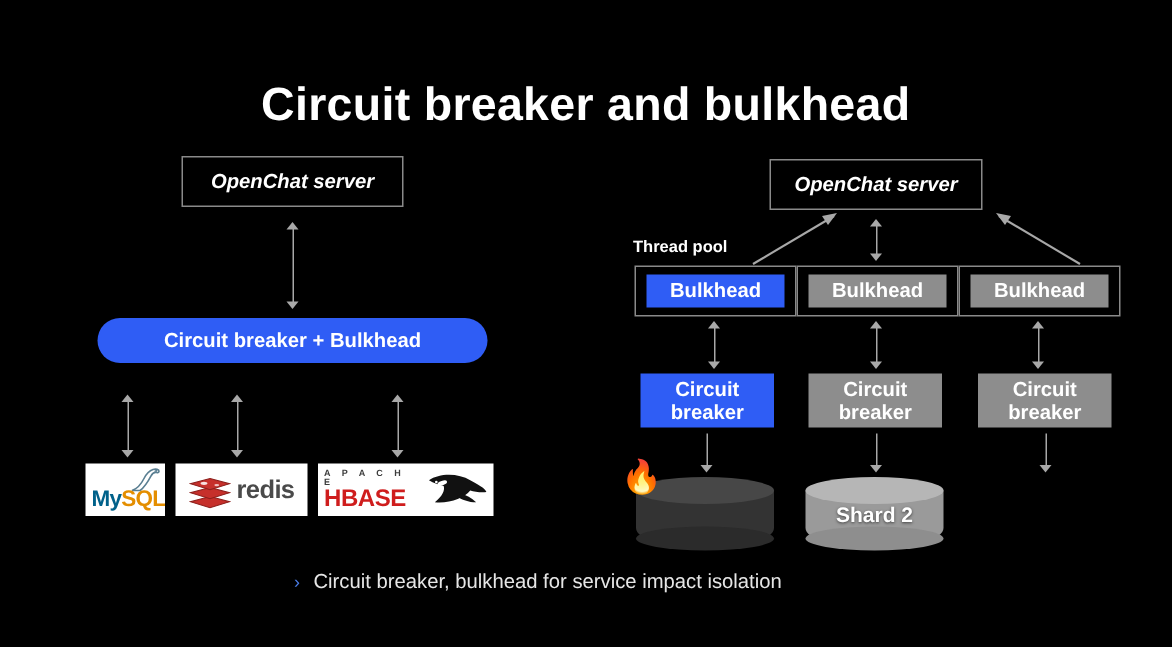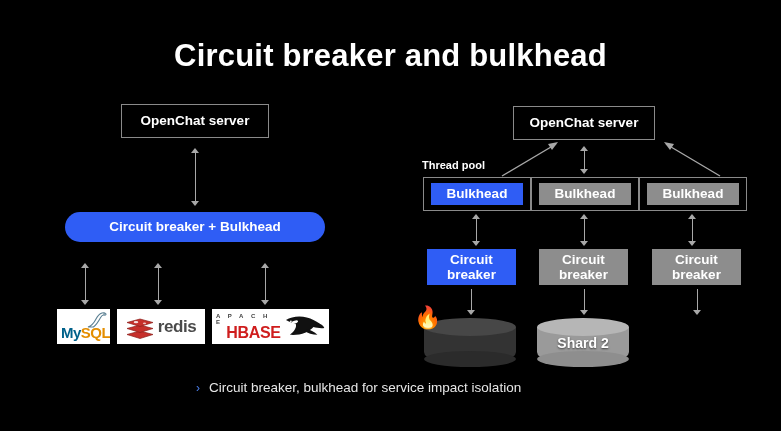--- a/index.html
+++ b/index.html
@@ -5,33 +5,33 @@
   html,body{margin:0;padding:0;background:#000;}
   body{
     width:781px;height:431px;position:relative;overflow:hidden;
     font-family:"Liberation Sans","DejaVu Sans",sans-serif;
     background:#000;color:#fff;
   }
   .slide{position:absolute;inset:0;background:#000;}
 
   
   .title{
-    position:absolute;left:0;right:0;top:38px;text-align:center;
+    position:absolute;left:0;right:0;top:52px;text-align:center;
     font-size:31px;font-weight:bold;color:#fff;letter-spacing:0.2px;
   }
 
   
   .box{
     position:absolute;box-sizing:border-box;
     display:flex;align-items:center;justify-content:center;
     text-align:center;line-height:1.12;
   }
   .box-outline{
     background:#000;border:1.5px solid #8a8a8a;color:#fff;
-    font-size:13.5px;font-weight:bold;
+    font-size:13.5px;font-weight:bold;font-style:italic;
   }
   .box-blue{background:#2f5df5;color:#fff;font-size:13.5px;font-weight:bold;}
   .box-gray{background:#8d8d8d;color:#fff;font-size:13.5px;font-weight:bold;}
 
   
   .tp-cell{
     position:absolute;box-sizing:border-box;
     background:#000;border:1.5px solid #8a8a8a;
   }
 
@@ -153,21 +153,21 @@
         </g>
         <ellipse cx="10" cy="8.2" rx="2.3" ry="1.1" fill="#ffffff" opacity=".85"></ellipse>
         <ellipse cx="18.5" cy="9.4" rx="1.6" ry=".8" fill="#ffffff" opacity=".7"></ellipse>
       </svg>
       <span class="redis-txt">redis</span>
     </div>
   </div>
 
   <div class="logo" style="left:212px;top:309px;width:117px;height:35px;">
     <div style="display:flex;align-items:center;gap:3px;width:100%;padding:0 4px;box-sizing:border-box;">
-      <div style="display:flex;flex-direction:column;align-items:flex-end;">
+      <div style="display:flex;flex-direction:column;align-items:flex-start;">
         <div class="hb-apache">A P A C H E</div>
         <div class="hb-name">HBASE</div>
       </div>
       <svg width="42" height="26" viewBox="0 0 42 26">
         <path d="M2 6 C9 1 22 1 30 6 C35 9 40 11 41 14 C38 14.5 33 14 30 13
                  C26 18 16 22 6 21 C11 17 13 13 12 10 C9 9 5 8 2 6 Z" fill="#111"></path>
         <path d="M24 15 C27 16 31 18 34 21 C29 21 24 19 21 17 Z" fill="#111"></path>
         <ellipse cx="11" cy="8" rx="3.4" ry="1.5" fill="#fff" transform="rotate(-18 11 8)"></ellipse>
         <circle cx="7" cy="7.2" r="0.9" fill="#fff"></circle>
       </svg>

